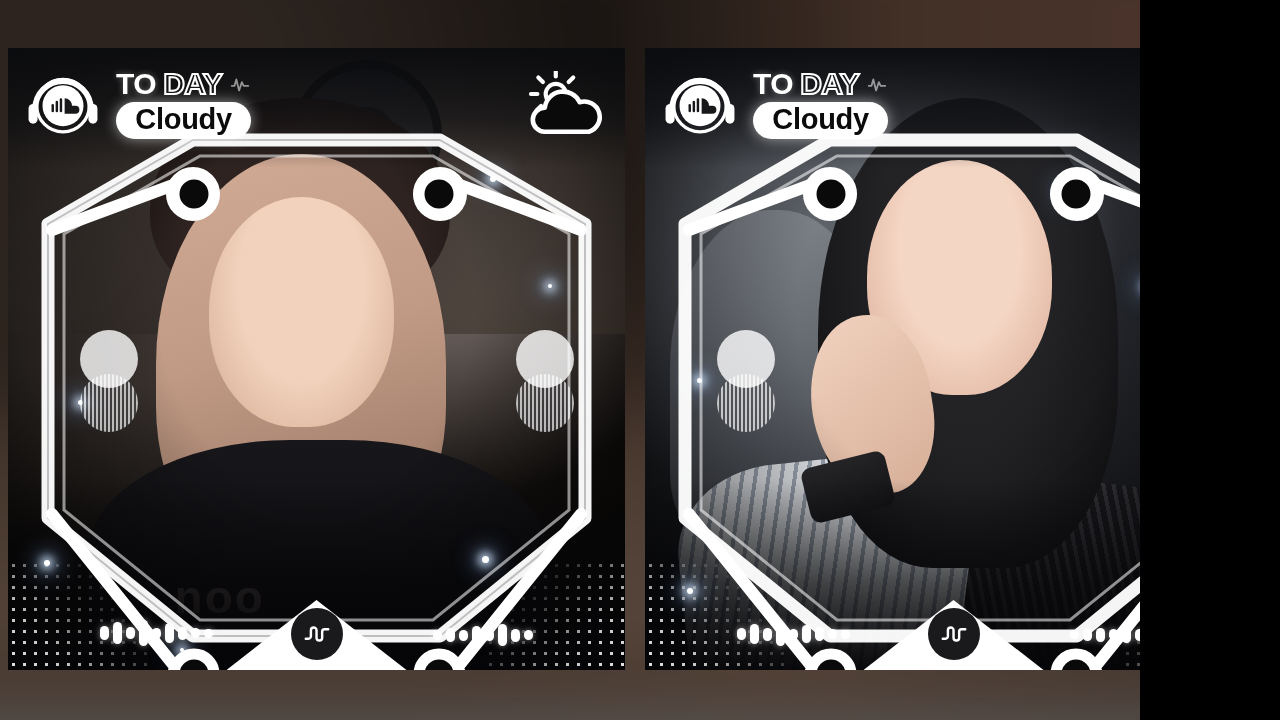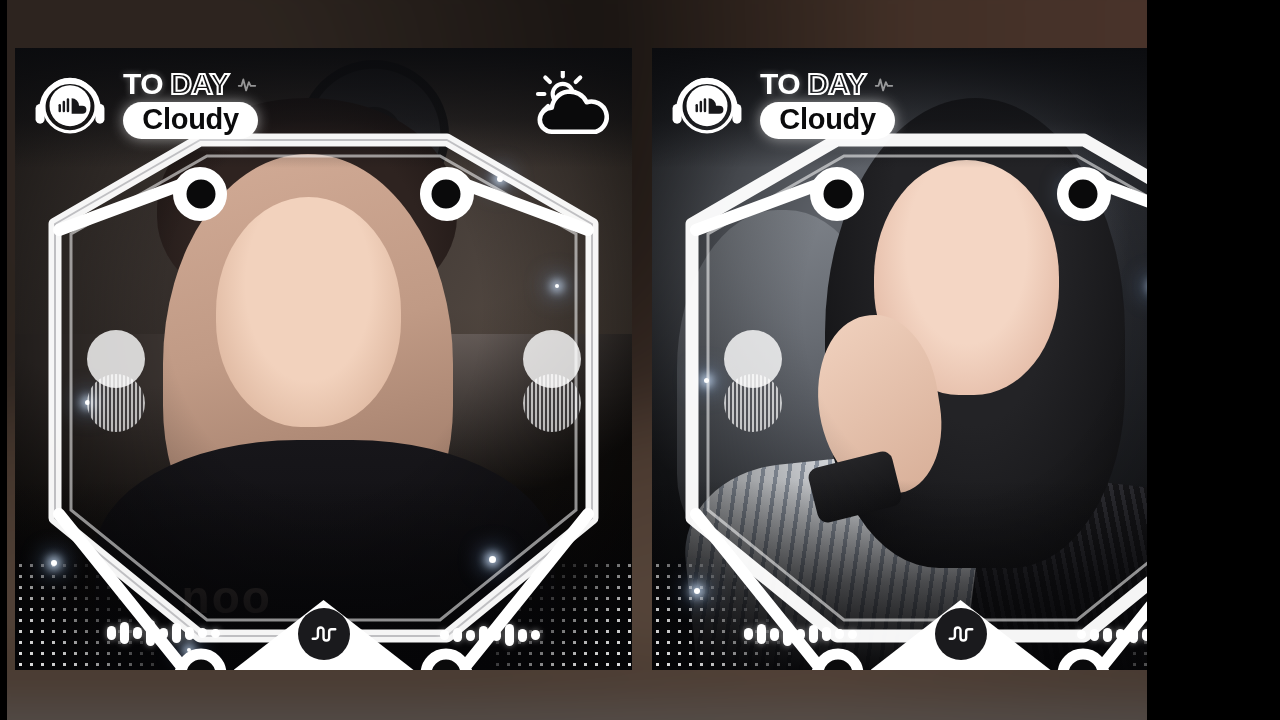--- a/index.html
+++ b/index.html
@@ -1,18 +1,18 @@
 <!DOCTYPE html>
 <html><head>
 <meta charset="utf-8">
 <style>
   html,body{margin:0;padding:0;background:#000;}
   body{width:1280px;height:720px;overflow:hidden;font-family:"Liberation Sans",sans-serif;}
 
-  .stage{position:relative;width:1140px;height:720px;overflow:hidden;background:#1b1512;margin-left:7px;}
+  .stage{position:relative;width:1140px;height:720px;overflow:hidden;background:#1b1512;}
 
   
   .backdrop{position:absolute;inset:-40px;filter:blur(18px) saturate(.85) brightness(.62);}
   .bd-l{position:absolute;inset:0;
     background:
       radial-gradient(circle at 12% 18%, #4a3a30 0 14%, transparent 40%),
       radial-gradient(circle at 36% 10%, #2a211c 0 18%, transparent 46%),
       radial-gradient(circle at 62% 8%,  #6b4a39 0 12%, transparent 38%),
       radial-gradient(circle at 88% 22%, #7a5140 0 16%, transparent 44%),
       radial-gradient(circle at 20% 80%, #5a4436 0 22%, transparent 52%),

